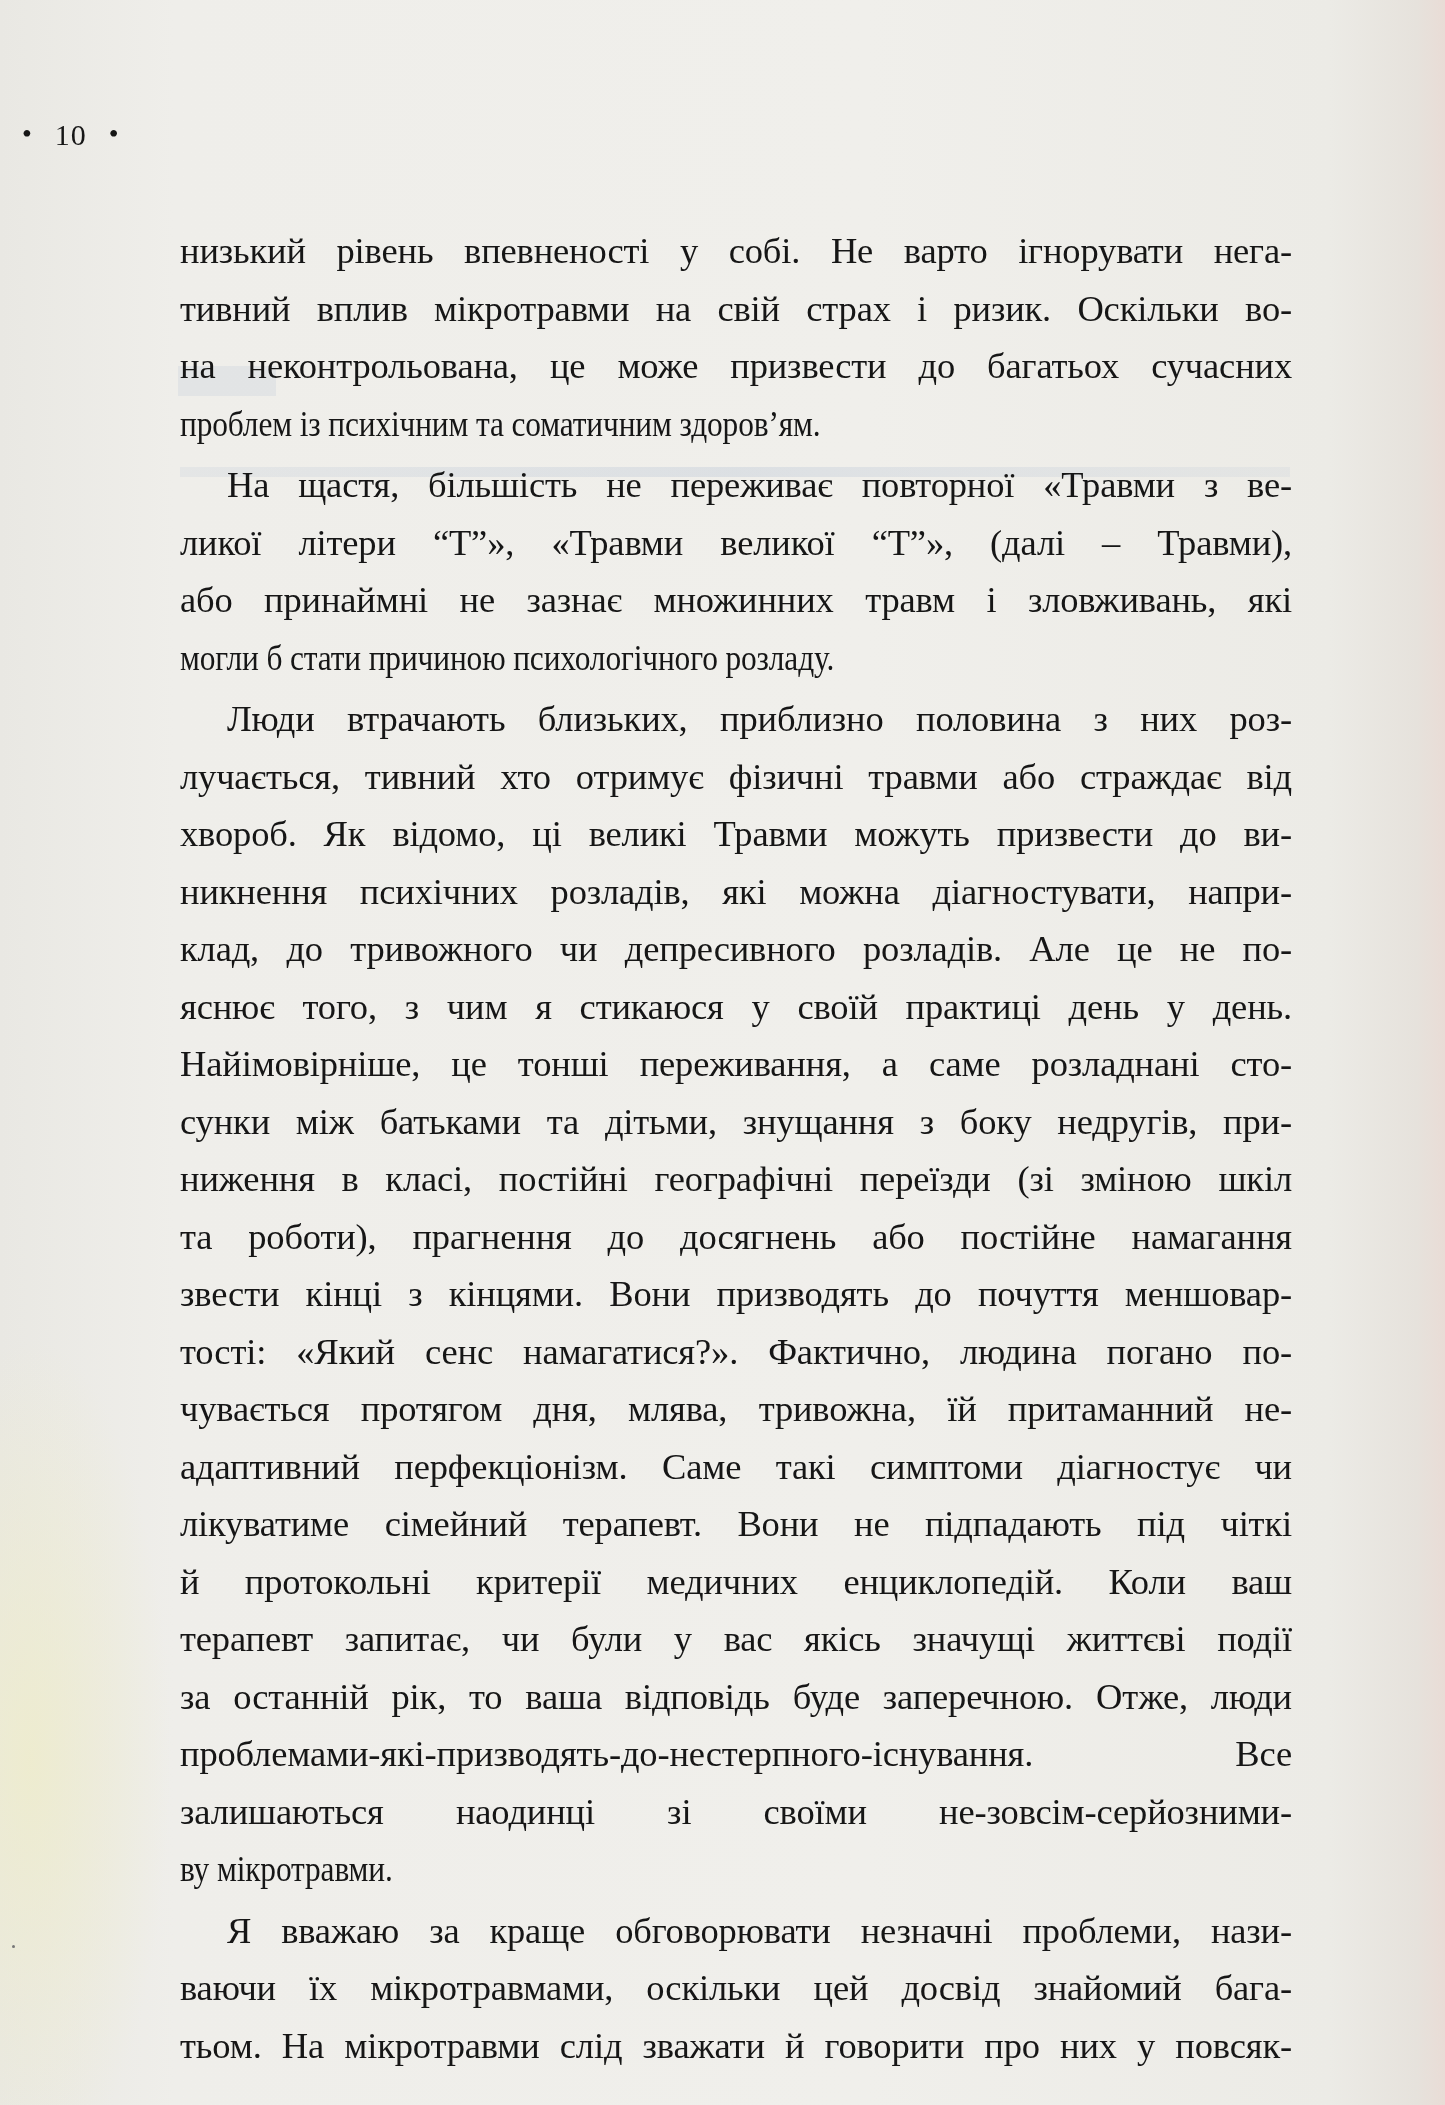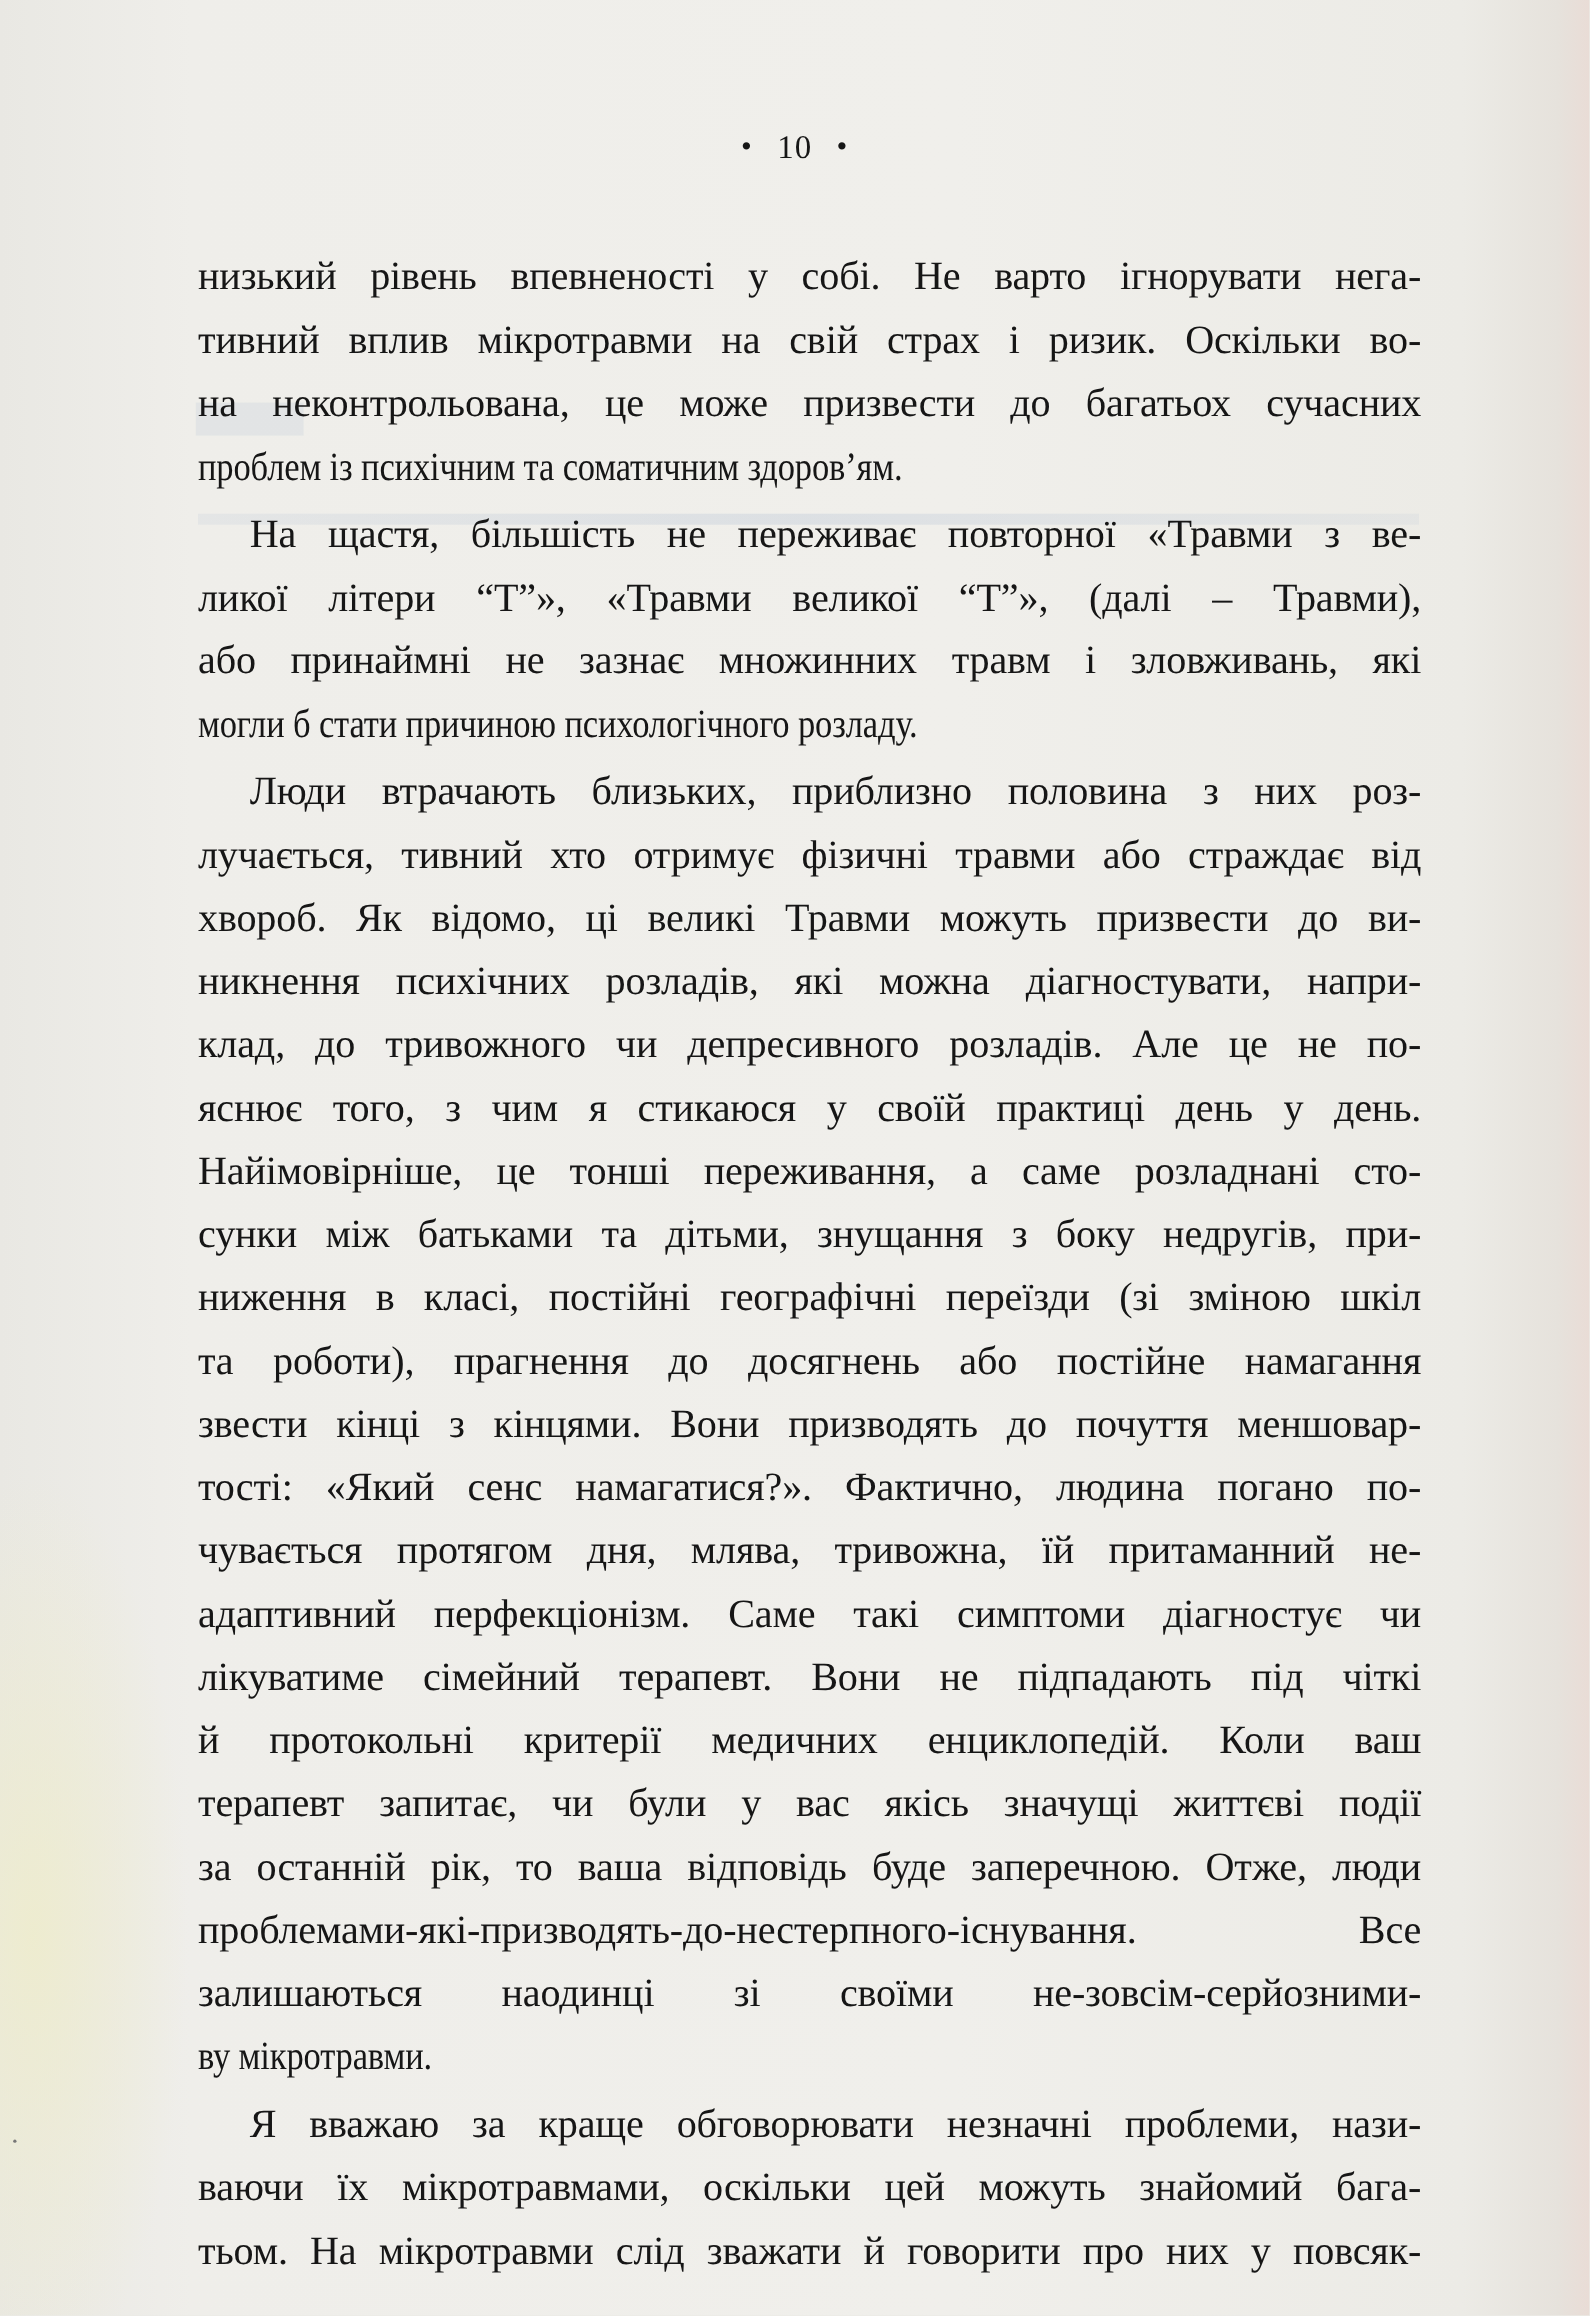--- a/index.html
+++ b/index.html
@@ -18,21 +18,21 @@
   }
   .bleed {
     position: absolute; left: 180px; width: 1110px; height: 10px;
     background: linear-gradient(90deg, rgba(150,170,200,0.12), rgba(150,170,200,0.22), rgba(150,170,200,0.10));
   }
   .bleed-block {
     position: absolute; background: rgba(120,150,190,0.10);
   }
   .page-number {
     position: absolute; top: 118px; left: 0; width: 1445px;
-    text-align: center; font-size: 30px; letter-spacing: 1px;
+    font-size: 30px; letter-spacing: 1px;
   }
   .page-number .dot { display: inline-block; margin: 0 22px; font-size: 28px; position: relative; top: -2px; }
   .body-text {
     position: absolute; left: 180px; top: 222px; width: 1112px;
   }
   .para { margin: 0; }
   .para + .para { margin-top: 4px; }
   .line {
     display: block; font-size: 36.5px; line-height: 57.5px; height: 57.5px;
     text-align: justify; text-align-last: justify; white-space: nowrap;
@@ -85,17 +85,17 @@
         <span class="line">лікуватиме сімейний терапевт. Вони не підпадають під чіткі</span>
         <span class="line">й протокольні критерії медичних енциклопедій. Коли ваш</span>
         <span class="line">терапевт запитає, чи були у вас якісь значущі життєві події</span>
         <span class="line">за останній рік, то ваша відповідь буде заперечною. Отже, люди</span>
         <span class="line">проблемами-які-призводять-до-нестерпного-існування. Все</span>
         <span class="line">залишаються наодинці зі своїми не-зовсім-серйозними-</span>
         <span class="line last" style="transform-origin: left center; transform: scaleX(0.86); width: 1293.02px;">ву мікротравми.</span>
       </div>
       <div class="para">
         <span class="line first">Я вважаю за краще обговорювати незначні проблеми, нази-</span>
-        <span class="line">ваючи їх мікротравмами, оскільки цей можуть знайомий бага-</span>
+        <span class="line">ваючи їх мікротравмами, оскільки цей досвід знайомий бага-</span>
         <span class="line">тьом. На мікротравми слід зважати й говорити про них у повсяк-</span>
       </div>
     </div>
 </div>
 
 </body></html>

